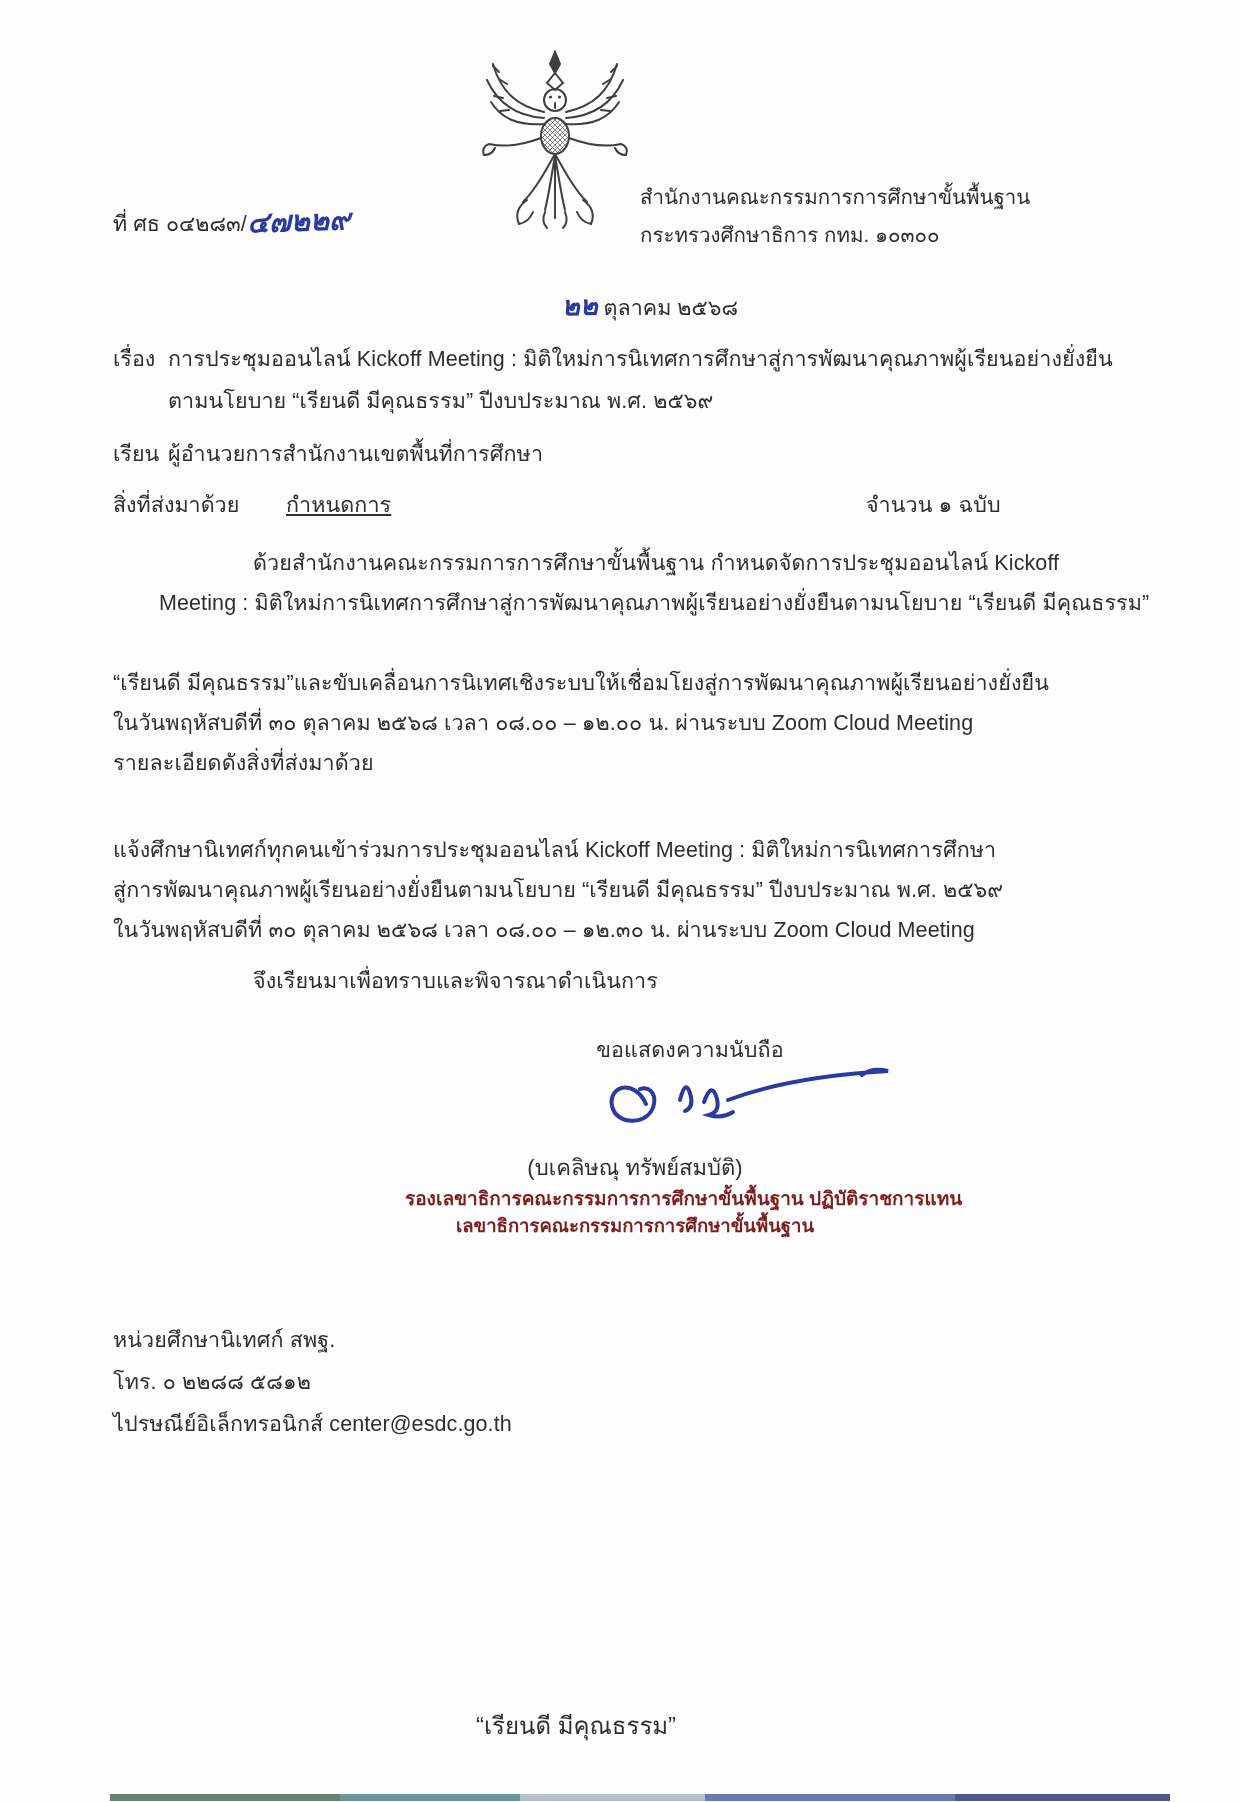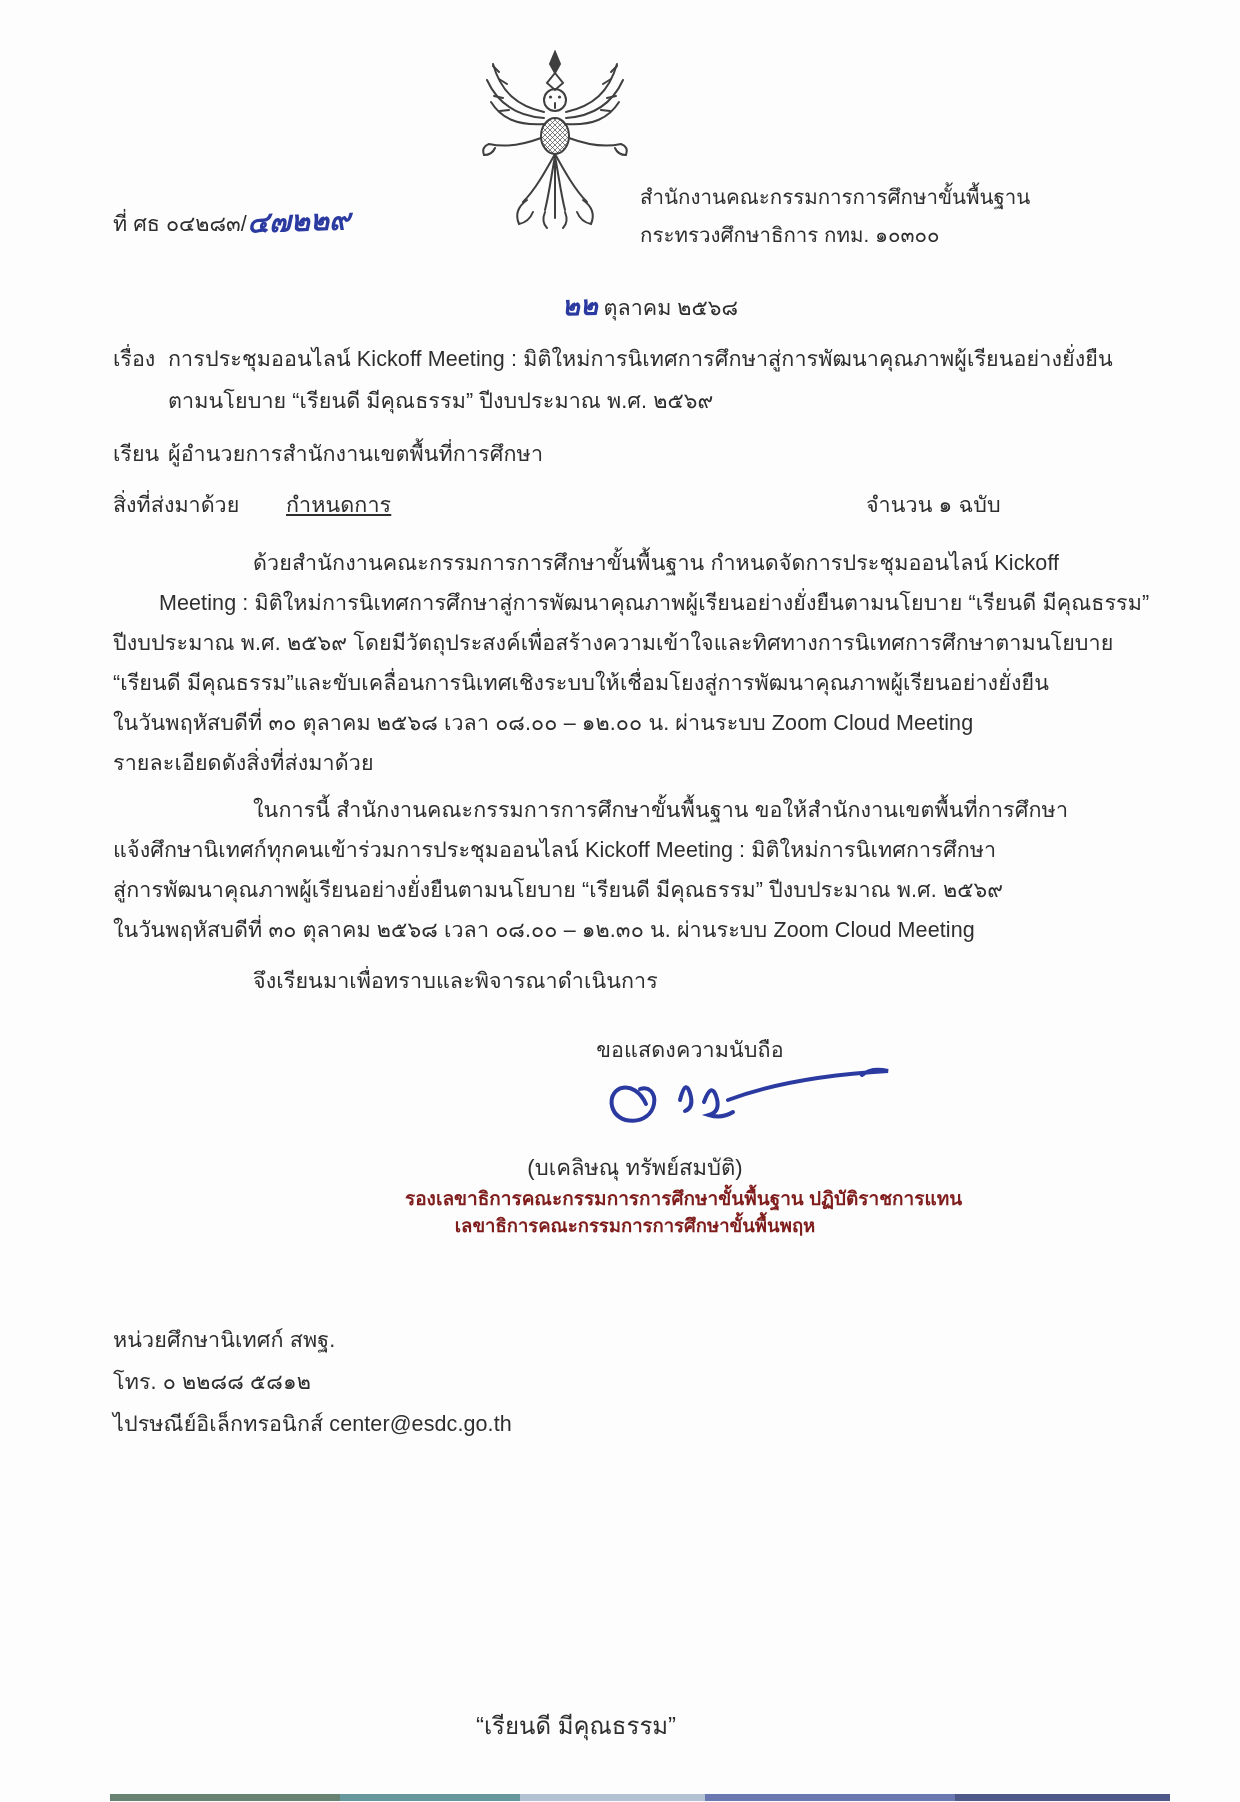--- a/index.html
+++ b/index.html
@@ -83,47 +83,45 @@
 
   <div class="abs label" style="left:113px; top:436px;">เรียน</div>
   <div class="abs body-line" style="left:168px; top:436px;">ผู้อำนวยการสำนักงานเขตพื้นที่การศึกษา</div>
 
   <div class="abs label" style="left:113px; top:487px;">สิ่งที่ส่งมาด้วย</div>
   <div class="abs body-line" style="left:286px; top:487px;text-decoration:underline;">กำหนดการ</div>
   <div class="abs body-line" style="left:866px; top:487px;">จำนวน ๑ ฉบับ</div>
 
   <div class="abs body-line" style="left:253px; top:545px;">ด้วยสำนักงานคณะกรรมการการศึกษาขั้นพื้นฐาน กำหนดจัดการประชุมออนไลน์ Kickoff</div>
   <div class="abs body-line" style="left:113px; top:585px;margin-left:46px;">Meeting : มิติใหม่การนิเทศการศึกษาสู่การพัฒนาคุณภาพผู้เรียนอย่างยั่งยืนตามนโยบาย “เรียนดี มีคุณธรรม”</div>
-  <div class="abs body-line" style="left:113px; top:625px;">ปีงบประมาณ พ.ศ. ๒๕๖๙ โดยมีวัตถุประสงค์เพื่อสร้างความเข้าใจและทิศทางการนิเทศการศึกษาตามนโยบาย</div>
   <div class="abs body-line" style="left:113px; top:665px;">“เรียนดี มีคุณธรรม”และขับเคลื่อนการนิเทศเชิงระบบให้เชื่อมโยงสู่การพัฒนาคุณภาพผู้เรียนอย่างยั่งยืน</div>
   <div class="abs body-line" style="left:113px; top:705px;">ในวันพฤหัสบดีที่ ๓๐ ตุลาคม ๒๕๖๘ เวลา ๐๘.๐๐ – ๑๒.๐๐ น. ผ่านระบบ Zoom Cloud Meeting</div>
   <div class="abs body-line" style="left:113px; top:745px;">รายละเอียดดังสิ่งที่ส่งมาด้วย</div>
 
-  <div class="abs body-line" style="left:253px; top:792px;">ในการนี้ สำนักงานคณะกรรมการการศึกษาขั้นพื้นฐาน ขอให้สำนักงานเขตพื้นที่การศึกษา</div>
   <div class="abs body-line" style="left:113px; top:832px;">แจ้งศึกษานิเทศก์ทุกคนเข้าร่วมการประชุมออนไลน์ Kickoff Meeting : มิติใหม่การนิเทศการศึกษา</div>
   <div class="abs body-line" style="left:113px; top:872px;">สู่การพัฒนาคุณภาพผู้เรียนอย่างยั่งยืนตามนโยบาย “เรียนดี มีคุณธรรม” ปีงบประมาณ พ.ศ. ๒๕๖๙</div>
   <div class="abs body-line" style="left:113px; top:912px;">ในวันพฤหัสบดีที่ ๓๐ ตุลาคม ๒๕๖๘ เวลา ๐๘.๐๐ – ๑๒.๓๐ น. ผ่านระบบ Zoom Cloud Meeting</div>
 
   <div class="abs body-line" style="left:253px; top:963px;">จึงเรียนมาเพื่อทราบและพิจารณาดำเนินการ</div>
 
   <div class="abs body-line centered" style="left:560px; top:1032px; width:260px;">ขอแสดงความนับถือ</div>
 
   <svg class="abs" style="left:600px; top:1058px;" width="310" height="90" viewBox="0 0 310 90">
     <g stroke="#2b3aa0" fill="none" stroke-width="4" stroke-linecap="round">
       <path d="M46 46 C34 20 8 28 12 48 C16 68 50 68 54 46 C56 34 48 28 40 31"></path>
       <path d="M80 42 q6 -24 11 -3 q2 11 -6 14"></path>
       <path d="M104 44 q8 -22 13 -3 q3 13 -8 16 q13 4 24 -3"></path>
       <path d="M128 42 C176 24 236 16 288 13 C276 10 268 12 262 17"></path>
     </g>
   </svg>
 
   <div class="abs centered" style="left:460px; top:1150px; width:350px; font-size:22px;">(บเคลิษณุ  ทรัพย์สมบัติ)</div>
 
   <div class="abs stamp centered" style="left:405px; top:1183px; width:460px; font-size:19px;">รองเลขาธิการคณะกรรมการการศึกษาขั้นพื้นฐาน ปฏิบัติราชการแทน</div>
-  <div class="abs stamp centered" style="left:405px; top:1211px; width:460px; font-size:18.5px;">เลขาธิการคณะกรรมการการศึกษาขั้นพื้นพฤห</div>
+  <div class="abs stamp centered" style="left:405px; top:1211px; width:460px; font-size:18.5px;">เลขาธิการคณะกรรมการการศึกษาขั้นพื้นฐาน</div>
 
   <div class="abs body-line" style="left:113px; top:1322px;">หน่วยศึกษานิเทศก์ สพฐ.</div>
   <div class="abs body-line" style="left:113px; top:1364px;">โทร. ๐ ๒๒๘๘ ๕๘๑๒</div>
   <div class="abs body-line" style="left:113px; top:1406px;">ไปรษณีย์อิเล็กทรอนิกส์ center@esdc.go.th</div>
 
   <div class="abs centered" style="left:400px; top:1706px; width:352px; font-size:24px; font-weight:normal;">“เรียนดี มีคุณธรรม”</div>
 
   <div class="abs" style="left:0; top:1794px; width:1240px; height:7px;">
     <div class="strip-seg" style="left:110px; width:230px; background:#41634e;"></div>
     <div class="strip-seg" style="left:340px; width:180px; background:#3f7d83;"></div>

